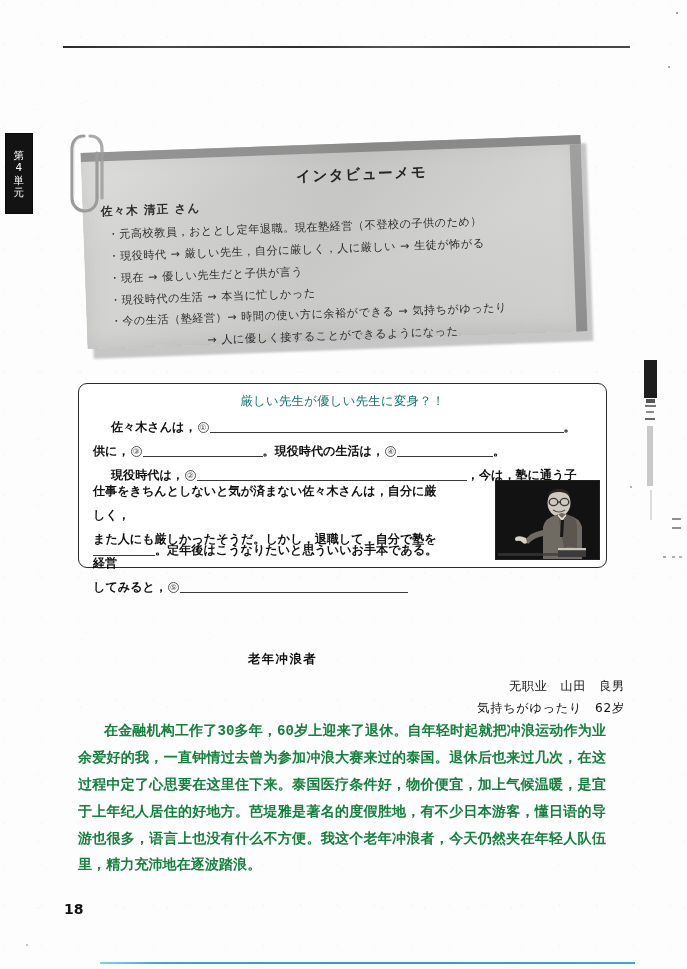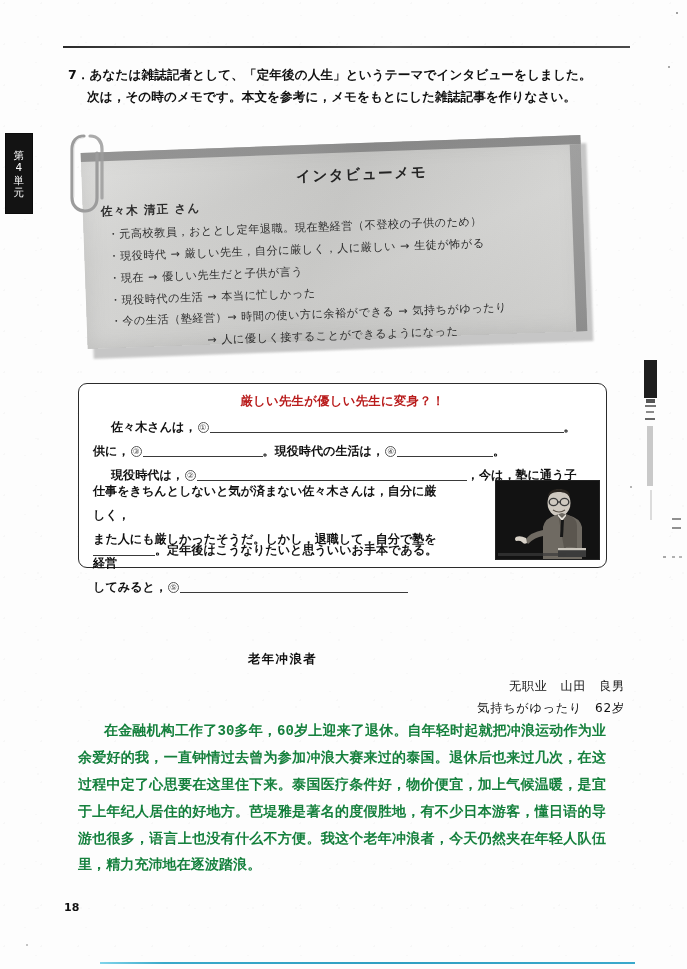--- a/index.html
+++ b/index.html
@@ -64,21 +64,21 @@
   .memo-lines .ind{padding-left:96px;}
   .memo-blur{position:absolute;inset:0;pointer-events:none;
      background:linear-gradient(115deg,rgba(255,255,255,.18) 0%,rgba(0,0,0,.05) 48%,rgba(255,255,255,.12) 100%);}
   
   .clip{position:absolute;left:0px;top:2px;width:62px;height:92px;}
 
   
   #article{position:absolute;left:78px;top:383px;width:527px;height:183px;
      border:1.15px solid #2b2b2b;border-radius:9px;background:#fff;}
   .art-title{position:absolute;left:0;top:9px;width:100%;text-align:center;
-     font-size:12.3px;font-weight:700;letter-spacing:.35px;color:#b91c1c;}
+     font-size:12.3px;font-weight:400;letter-spacing:.35px;color:#0f766e;}
   .art-body{position:absolute;left:14px;top:32px;width:500px;
      font-size:12.1px;line-height:1.98;color:#111;font-weight:700;}
   .row{white-space:nowrap;}
   .ind1{padding-left:18px;}
   .blank{display:inline-block;border-bottom:1px solid #3a3a3a;height:13px;
      vertical-align:-2px;}
   .cnum{font-size:7.6px;vertical-align:1px;display:inline-block;
      width:9px;height:9px;line-height:9px;text-align:center;
      border:.9px solid #555;border-radius:50%;color:#333;font-weight:400;
      margin:0 1px;}
@@ -93,21 +93,21 @@
   .letter-title{position:absolute;left:0;top:651px;width:565px;text-align:center;
      font-size:12.4px;font-weight:700;letter-spacing:1.4px;}
   .letter-sign{position:absolute;right:62px;top:675px;text-align:right;
      font-size:12.1px;line-height:1.85;font-weight:400;letter-spacing:.8px;}
   .letter-body{position:absolute;left:78px;top:718px;width:528px;
      font-size:14px;line-height:1.92;text-align:justify;font-weight:700;
      letter-spacing:.1px;color:#15803d;font-family:Liberation Mono, monospace;}
   .letter-body .ind{text-indent:26px;}
 
   
-  .pageno{position:absolute;left:64px;top:901px;font-size:11px;font-weight:700;color:#111;}
+  .pageno{position:absolute;left:64px;top:901px;font-size:14px;font-weight:700;color:#111;}
 
   
   .art-edge{position:absolute;pointer-events:none;}
   .spk{position:absolute;background:#b9b9b9;}
 </style>
 </head>
 <body>
 
 <div id="page">
 
@@ -115,24 +115,20 @@
 
   <div class="top-rule"></div>
 
   <div class="unit-tab">
     <span>第</span>
     <span>4</span>
     <span>単</span>
     <span>元</span>
   </div>
 
-  <div class="q-block" id="q7">
-    <div>7．あなたは雑誌記者として、「定年後の人生」というテーマでインタビューをしました。</div>
-    <div class="l2">次は，その時のメモです。本文を参考に，メモをもとにした雑誌記事を作りなさい。</div>
-  </div>
 
   <div id="memo-wrap">
     <div class="memo-shadow"></div>
     <div class="memo-paper">
       <div class="memo-topband"></div>
       <div class="memo-rightband"></div>
       <div class="memo-blur"></div>
       <div class="memo-title">インタビューメモ</div>
       <div class="memo-name">佐々木 清正 さん</div>
       <div class="memo-lines">

